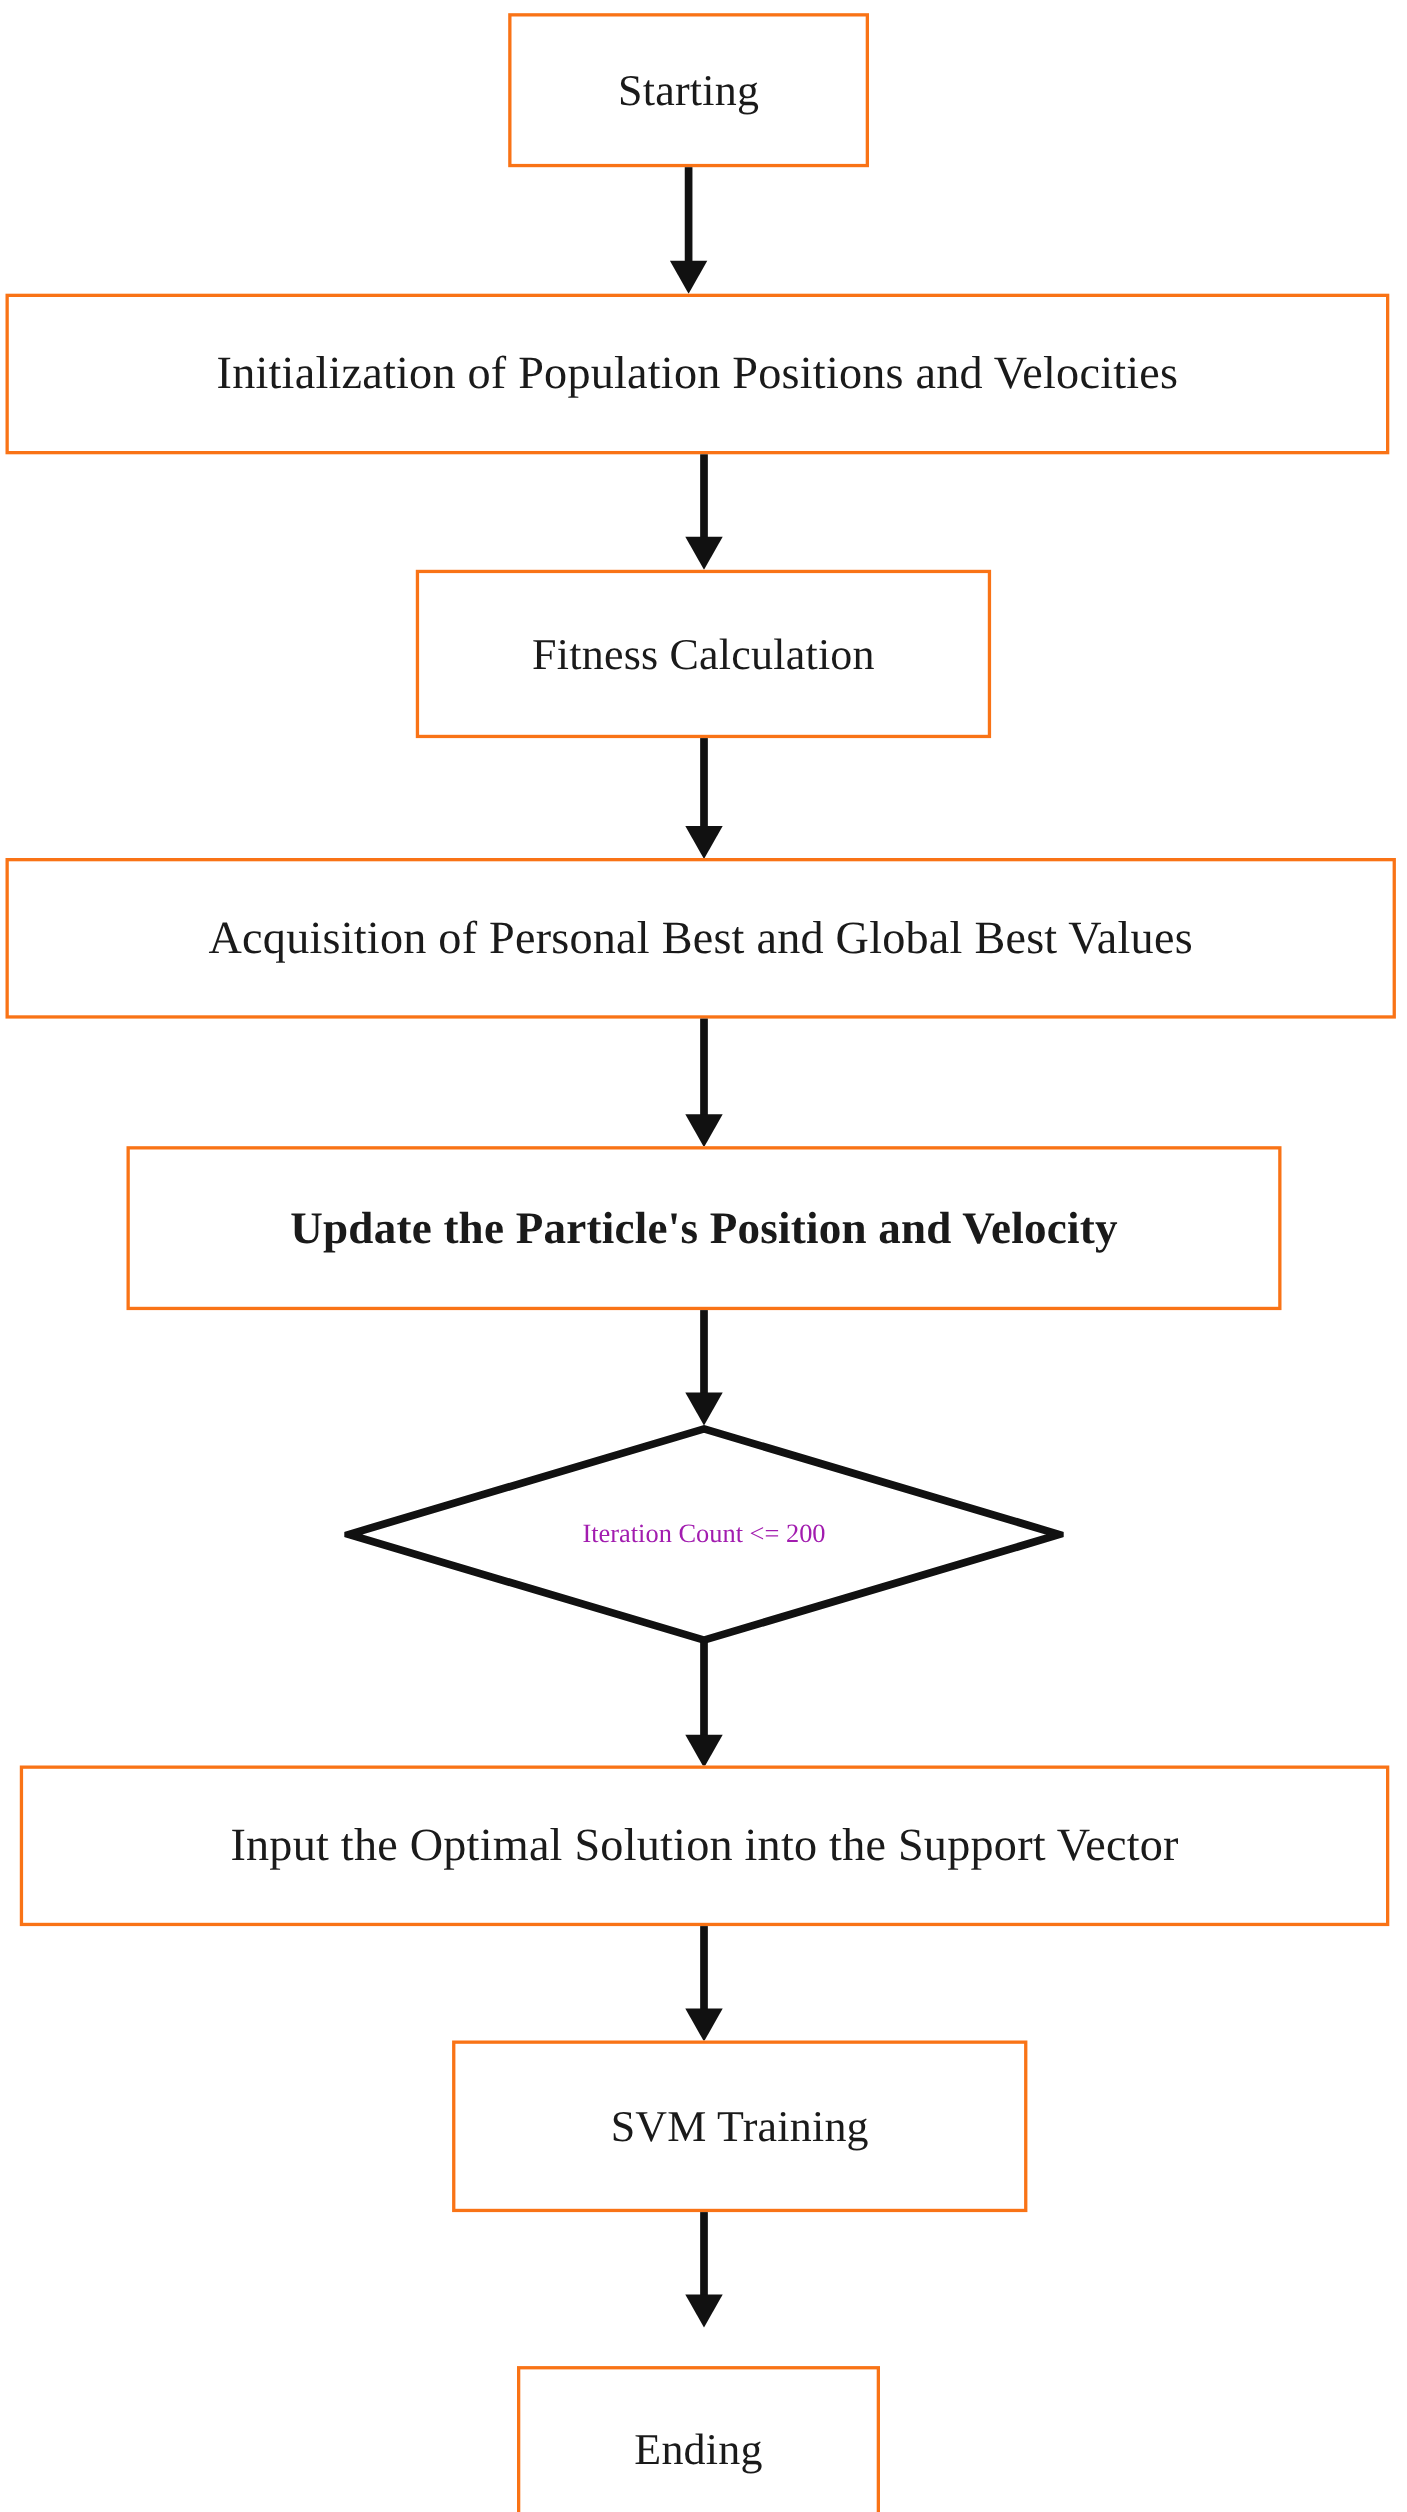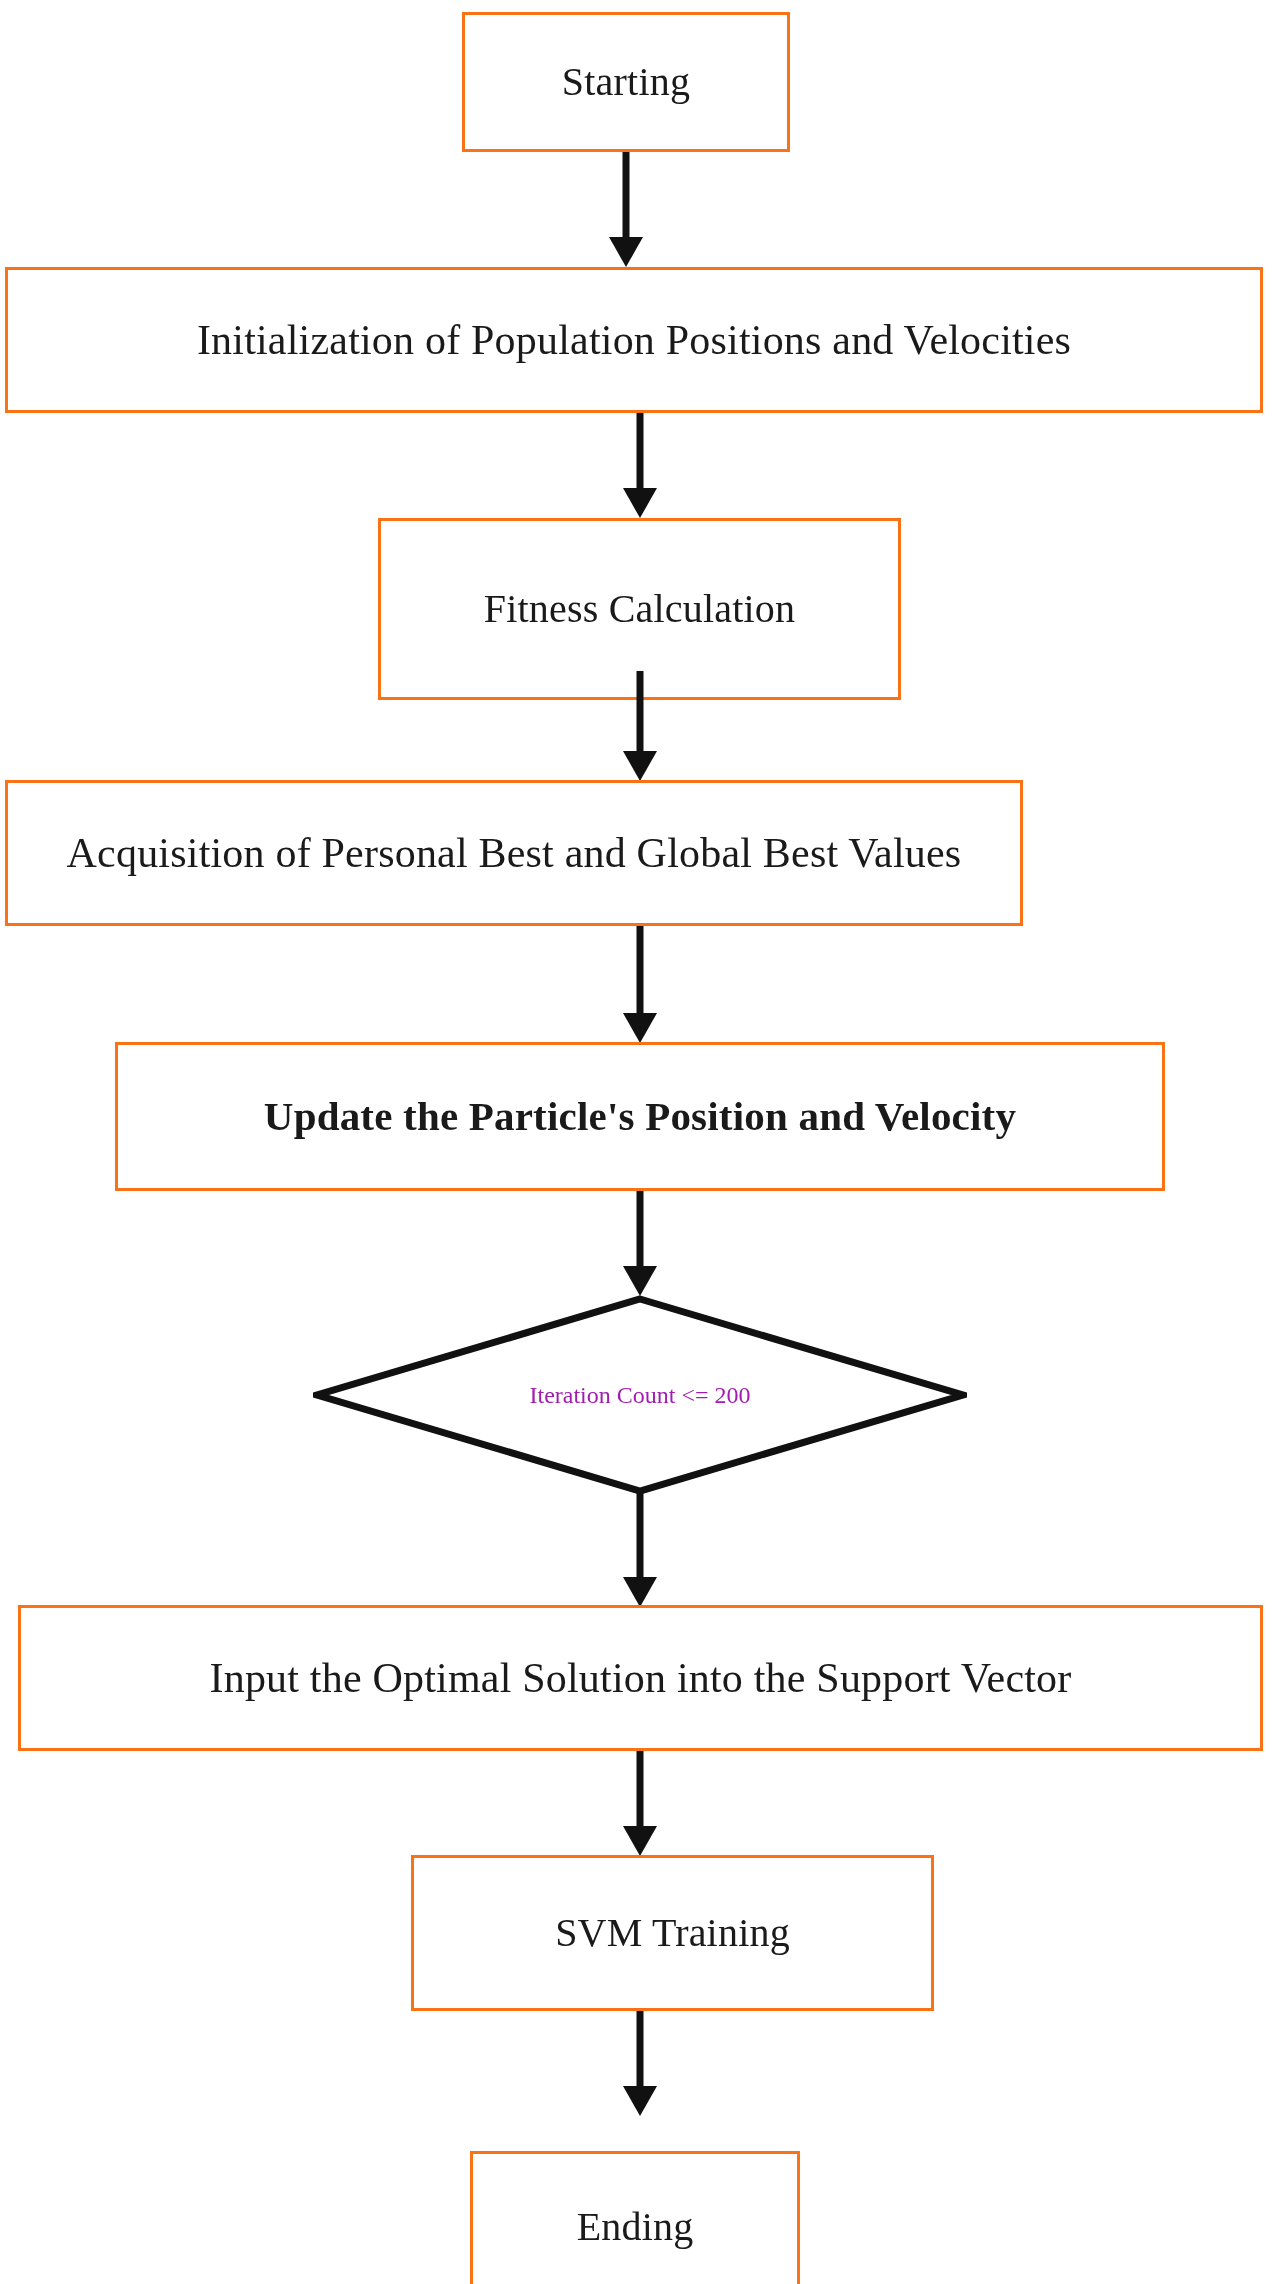--- a/index.html
+++ b/index.html
@@ -35,24 +35,24 @@
     white-space: nowrap;
     letter-spacing: 0.2px;
   }
   
   #node-start        { left: 462px; top: 12px;   width: 328px;  height: 140px; }
   #node-start .node-label        { font-size: 40px; }
 
   #node-init         { left: 5px;   top: 267px;  width: 1258px; height: 146px; }
   #node-init .node-label         { font-size: 42px; }
 
-  #node-fitness      { left: 378px; top: 518px;  width: 523px;  height: 182px; }
+  #node-fitness      { left: 378px; top: 518px;  width: 523px;  height: 153px; }
   #node-fitness .node-label      { font-size: 40px; }
 
-  #node-acquisition  { left: 5px;   top: 780px;  width: 1018px; height: 146px; justify-content: center; }
+  #node-acquisition  { left: 5px;   top: 780px;  width: 1264px; height: 146px; justify-content: center; }
   #node-acquisition .node-label  { font-size: 42px; }
 
   #node-update       { left: 115px; top: 1042px; width: 1050px; height: 149px; font-weight: bold; }
   #node-update .node-label       { font-size: 41px; }
 
   #node-input        { left: 18px;  top: 1605px; width: 1245px; height: 146px; }
   #node-input .node-label        { font-size: 42px; }
 
   #node-svm          { left: 383px; top: 1855px; width: 523px;  height: 156px; margin-left: 28px; }
   #node-svm .node-label          { font-size: 40px; }

